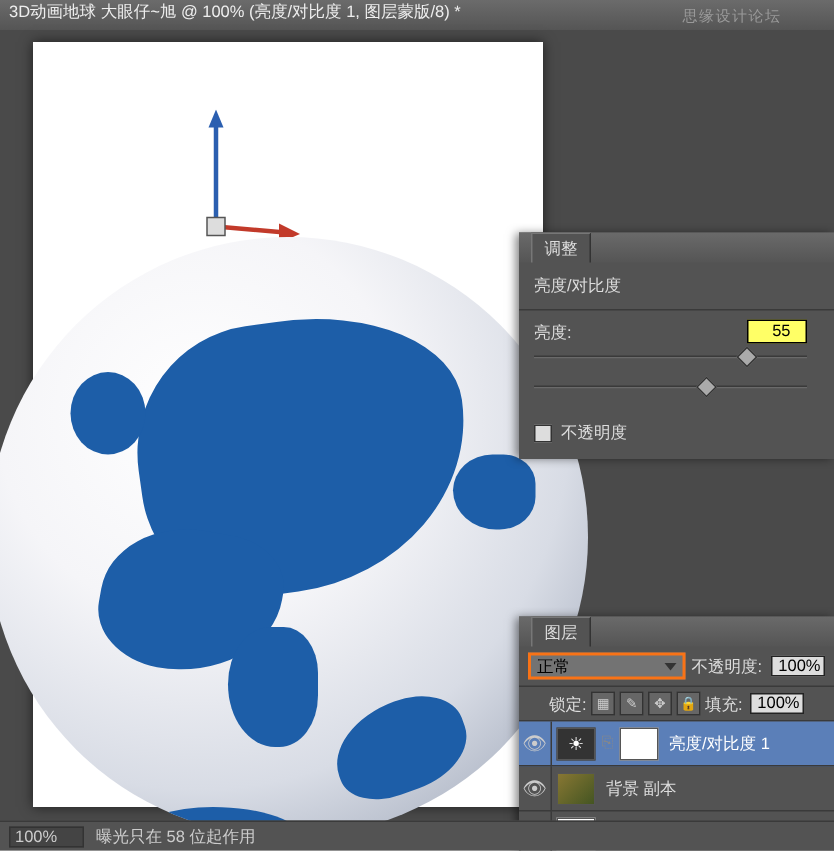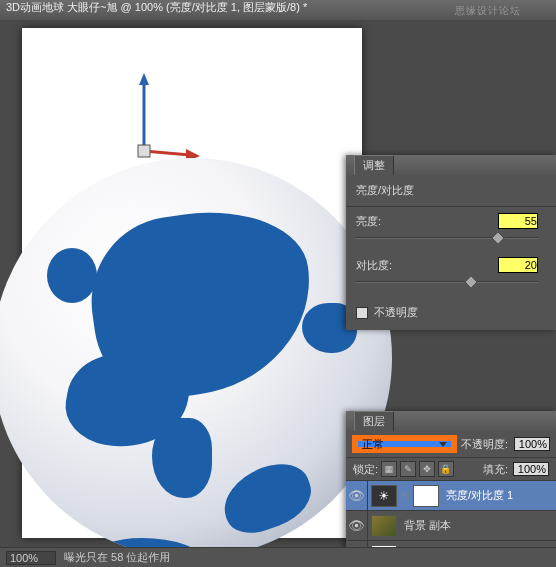--- a/index.html
+++ b/index.html
@@ -17,31 +17,31 @@
 .l4{top:310px;left:230px;width:90px;height:60px;border-radius:60% 45% 50% 40%;transform:rotate(-20deg)}
 .l5{top:380px;left:100px;width:110px;height:40px;border-radius:50% 60% 40% 50%}
 .l6{top:145px;left:310px;width:55px;height:50px;border-radius:55% 45% 50% 60%}
 .l7{top:90px;left:55px;width:50px;height:55px;border-radius:50%}
 .panel{position:absolute;top:155px;right:0;width:210px;background:#535353;box-shadow:-2px 0 6px rgba(0,0,0,.5)}
 .panel-hdr{height:20px;background:linear-gradient(#6a6a6a,#555);display:flex;align-items:center;padding:0 8px}
 .tab{background:#535353;color:#ddd;padding:2px 8px;border-top:1px solid #777;border-left:1px solid #777;border-right:1px solid #333}
 .panel-title{padding:8px 10px;color:#ddd;border-bottom:1px solid #3a3a3a}
 .adj-row{display:flex;align-items:flex-end;padding:6px 10px 2px;color:#ddd}
 .adj-label{width:60px}
-.adj-input{width:40px;height:16px;background:#ffff66;border:1px solid #000;text-align:right;padding:0 0;margin-left:auto;margin-right:8px}
+.adj-input{width:40px;height:16px;background:#ffff66;border:1px solid #000;text-align:right;padding:0 10px;margin-left:auto;margin-right:8px}
 .slider{height:14px;position:relative;margin:0 10px 6px}
 .slider-track{position:absolute;top:6px;left:0;right:8px;height:2px;background:#3a3a3a;border-bottom:1px solid #6a6a6a}
 .slider-thumb{position:absolute;top:2px;width:10px;height:10px;background:#aaa;border:1px solid #333;transform:rotate(45deg)}
 .chk-row{padding:10px;color:#ddd;display:flex;align-items:center;gap:6px}
 .chk{width:12px;height:12px;background:#ddd;border:1px solid #333}
 .layers-panel{position:absolute;top:411px;right:0;width:210px;background:#535353;box-shadow:-2px 0 6px rgba(0,0,0,.5)}
 .mode-row{display:flex;align-items:center;padding:4px 6px;gap:4px;color:#ddd;border-bottom:1px solid #3a3a3a}
-.mode-sel{flex:1;height:18px;background:#3b82f6;border:6px solid #f97316;padding:0 4px;display:flex;align-items:center;justify-content:space-between;color:#000}
+.mode-sel{flex:1;height:18px;background:#737373;border:2px solid #f97316;padding:0 4px;display:flex;align-items:center;justify-content:space-between;color:#000}
 .tri{width:0;height:0;border-left:4px solid transparent;border-right:4px solid transparent;border-top:5px solid #333}
-.lock-row{display:flex;align-items:center;padding:3px 7px;gap:3px;color:#ddd;border-bottom:1px solid #3a3a3a}
+.lock-row{display:flex;align-items:center;padding:3px 20px;gap:3px;color:#ddd;border-bottom:1px solid #3a3a3a}
 .lock-ico{width:16px;height:16px;background:#666;border:1px solid #333;display:flex;align-items:center;justify-content:center;font-size:9px;color:#ccc}
 .layer{display:flex;align-items:center;height:30px;border-bottom:1px solid #3a3a3a}
 .layer.sel{background:#5b7fb8}
 .eye{width:22px;height:30px;display:flex;align-items:center;justify-content:center;border-right:1px solid #3a3a3a;color:#ccc;font-size:13px}
 .thumb{width:26px;height:22px;background:#fff;border:1px solid #555;margin:0 3px;display:flex;align-items:center;justify-content:center;font-size:12px}
 .thumb.adj{background:#333;color:#fff}
 .thumb.bg{background:linear-gradient(135deg,#887733,#445522)}
 .link{width:10px;height:22px;display:flex;align-items:center;justify-content:center;color:#888;font-size:10px}
 .lname{color:#ddd;padding-left:4px;flex:1}
 .layer.sel .lname{color:#fff}
@@ -83,24 +83,20 @@
     <span class="tab">调整</span>
   </div>
   <div class="panel-title">亮度/对比度</div>
   <div class="adj-row">
     <span class="adj-label">亮度:</span>
     <input class="adj-input" value="55" style="">
   </div>
   <div class="slider">
     <div class="slider-track"></div>
       <div class="slider-thumb" style="left:72%"></div>
-  </div>
-  <div class="adj-row">
-    <span class="adj-label">对比度:</span>
-    <input class="adj-input" value="20" style="">
   </div>
   <div class="slider">
     <div class="slider-track"></div>
       <div class="slider-thumb" style="left:58%"></div>
   </div>
   <div class="chk-row">
     <span class="chk"></span>
     <span>不透明度</span>
   </div>
 </div>

